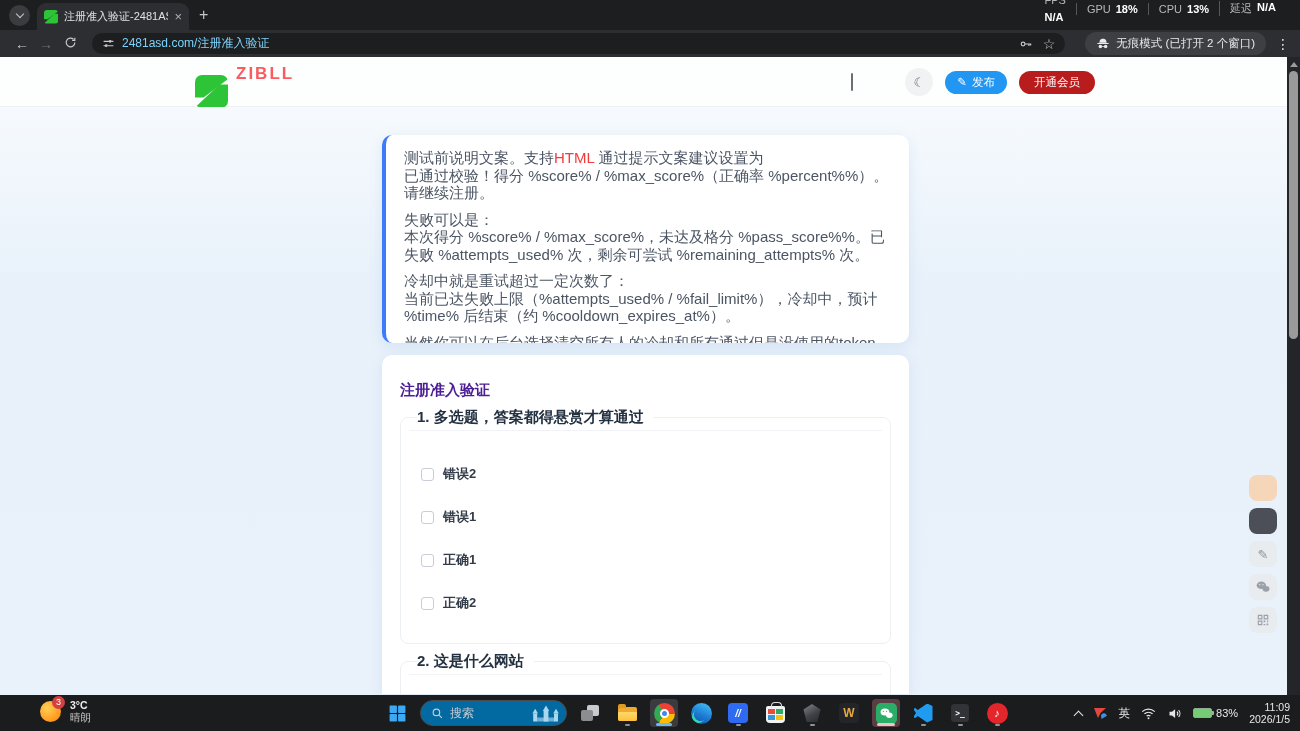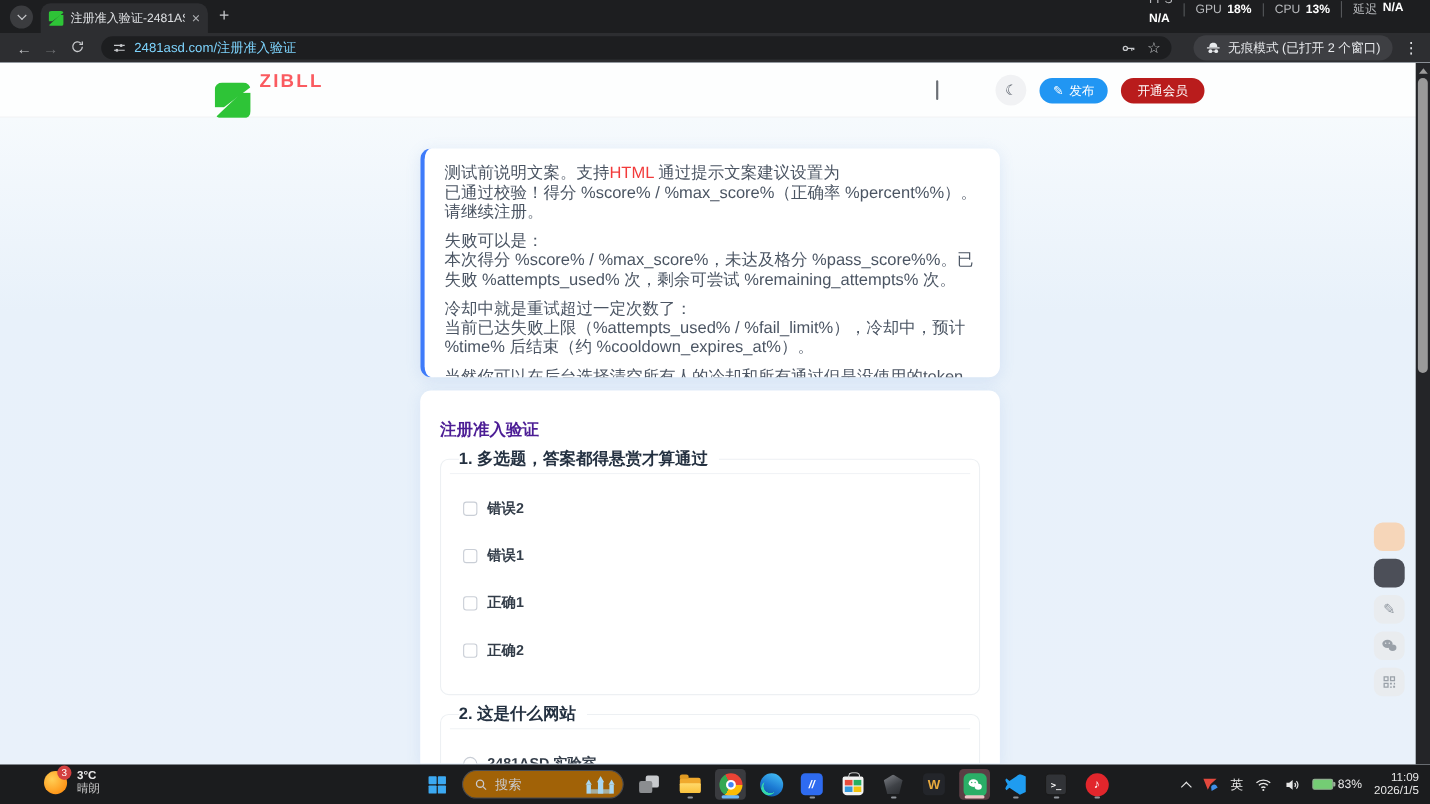--- a/index.html
+++ b/index.html
@@ -56,21 +56,21 @@
   .notice-card p { margin-bottom:9px; }
   .red { color:#f23b3b; }
 
   
   .form-card { position:absolute; left:382px; top:248px; width:527px; height:339px; background:#fff; border-radius:10px 10px 0 0; box-shadow:0 3px 14px rgba(90,140,210,.12); padding:26px 18px 0; overflow:hidden; }
   .form-title { text-align:left; font-size:15px; font-weight:bold; color:#4c1d95; margin-bottom:0; }
   fieldset.question { border:1px solid #edf0f3; border-radius:8px; padding:0 16px 6px; margin-top:8px; }
   fieldset.question legend { font-size:15px; font-weight:bold; color:#243141; padding-right:10px; }
   .q-sep { height:1px; background:#f1f3f6; margin:3px -8px 0; }
   .opt { display:flex; align-items:center; gap:9px; margin:25px 4px; cursor:pointer; }
-  .opt:first-of-type { margin-top:22px; }
+  .opt:first-of-type { margin-top:34px; }
   .cbox { width:13px; height:13px; border:1px solid #c9ced6; border-radius:3px; background:#fff; flex:none; }
   .rbox { width:13px; height:13px; border:1px solid #c9ced6; border-radius:50%; background:#fff; flex:none; }
   .opt-label { font-size:13px; font-weight:bold; color:#333d49; }
   .q2 { margin-top:30px; }
 
   
   .float-col { position:absolute; right:23px; top:368px; display:flex; flex-direction:column; gap:7px; }
   .fbtn { width:28px; height:26px; border-radius:8px; display:flex; align-items:center; justify-content:center; cursor:pointer; font-size:13px; color:#8d949d; }
   .fbtn.peach { background:#f6d6b9; }
   .fbtn.dark { background:#4c4f58; }
@@ -85,21 +85,21 @@
   .taskbar { position:absolute; bottom:0; left:0; width:1300px; height:36px; background:#1b1c1e; }
   .weather { position:absolute; left:40px; top:4px; display:flex; align-items:center; gap:9px; cursor:pointer; }
   .sun { width:21px; height:21px; border-radius:50%; background:radial-gradient(circle at 35% 35%,#ffcf56,#ff9416 75%); position:relative; }
   .sun .badge { position:absolute; top:-5px; right:-4px; width:13px; height:13px; border-radius:50%; background:#d34040; color:#fff; font-size:9px; display:flex; align-items:center; justify-content:center; }
   .weather-texts { display:flex; flex-direction:column; font-size:10.5px; line-height:12px; }
   .w-temp { color:#ececec; font-weight:bold; }
   .w-cond { color:#c4c4c4; }
 
   .tb-center { position:absolute; left:383px; top:0; height:36px; display:flex; align-items:center; gap:9px; }
   .start-btn { width:28px; height:28px; display:flex; align-items:center; justify-content:center; border-radius:4px; cursor:pointer; }
-  .search-pill { width:147px; height:26px; background:#a16207; border:1px solid #4a4b4f; border-radius:13px; display:flex; align-items:center; gap:6px; padding:0 4px 0 10px; cursor:pointer; }
+  .search-pill { width:147px; height:26px; background:#0369a1; border:1px solid #4a4b4f; border-radius:13px; display:flex; align-items:center; gap:6px; padding:0 4px 0 10px; cursor:pointer; }
   .search-text { color:#c9cacd; font-size:12px; flex:1; }
   .ticon { width:28px; height:28px; border-radius:4px; display:flex; align-items:center; justify-content:center; position:relative; cursor:pointer; }
   .ticon.active-chrome { background:#3a3b3f; }
   .ticon.active-chrome::after { content:""; position:absolute; bottom:1px; left:6px; width:16px; height:3px; border-radius:2px; background:#6cb8f5; }
   .ticon.active-wechat { background:#5a3e44; }
   .ticon.active-wechat::after { content:""; position:absolute; bottom:1px; left:5px; width:18px; height:3px; border-radius:2px; background:#ecc3c6; }
   .ticon.dot::after { content:""; position:absolute; bottom:1px; left:12px; width:5px; height:2.5px; border-radius:2px; background:#8f9399; }
 
   .tview { position:relative; width:18px; height:16px; }
   .tview::after { content:""; position:absolute; left:0; bottom:0; width:12px; height:11px; background:#8b8d90; border-radius:2px; }

